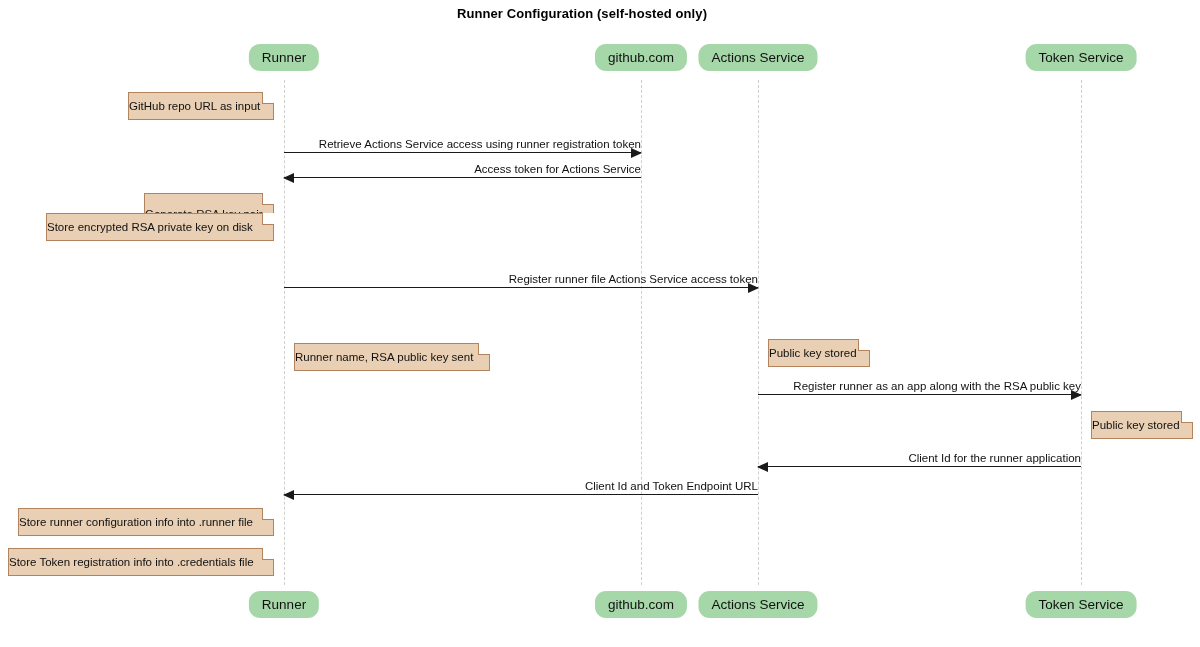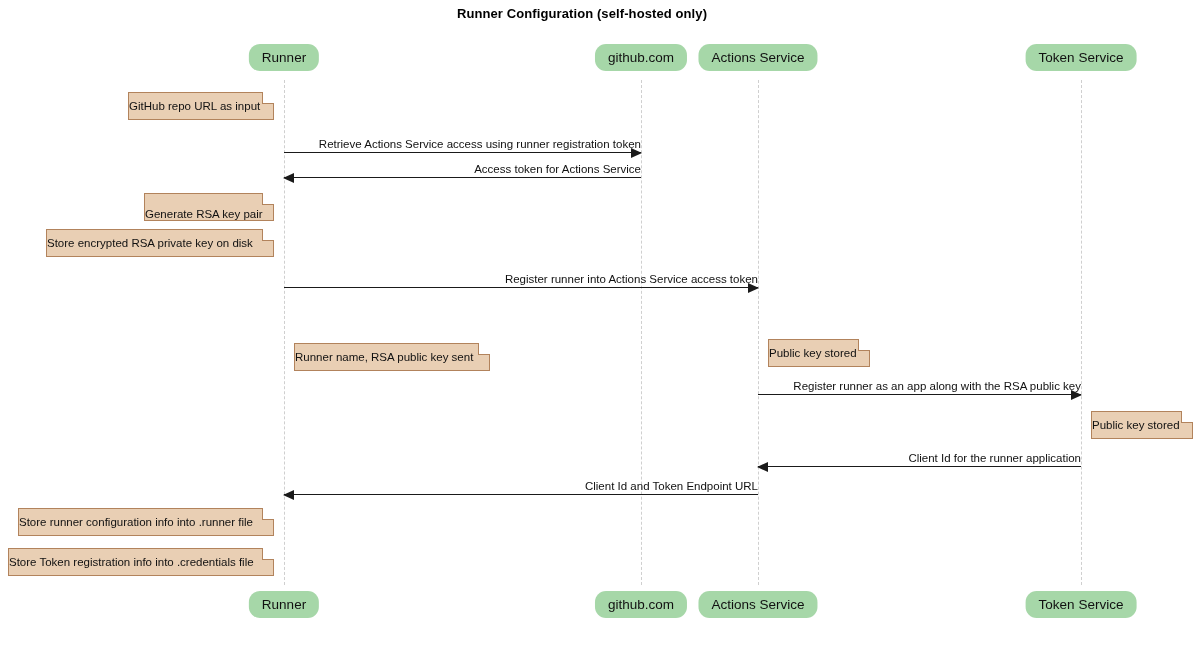--- a/index.html
+++ b/index.html
@@ -153,21 +153,21 @@
       <div class="msg" style="left: 284px; width: 357px; top: 152px;">
         <div class="arrowhead right"></div>
         <div class="msg-label">Retrieve Actions Service access using runner registration token</div>
       </div>
       <div class="msg" style="left: 284px; width: 357px; top: 177px;">
         <div class="arrowhead left"></div>
         <div class="msg-label">Access token for Actions Service</div>
       </div>
       <div class="msg" style="left: 284px; width: 474px; top: 287px;">
         <div class="arrowhead right"></div>
-        <div class="msg-label">Register runner into Actions Service access token</div>
+        <div class="msg-label">Register runner file Actions Service access token</div>
       </div>
       <div class="msg" style="left: 758px; width: 323px; top: 394px;">
         <div class="arrowhead right"></div>
         <div class="msg-label">Register runner as an app along with the RSA public key</div>
       </div>
       <div class="msg" style="left: 758px; width: 323px; top: 466px;">
         <div class="arrowhead left"></div>
         <div class="msg-label">Client Id for the runner application</div>
       </div>
       <div class="msg" style="left: 284px; width: 474px; top: 494px;">
@@ -177,21 +177,21 @@
     </div>
   <div id="notes">
       <div class="note" style="left: 128px; top: 92px; width: 146px;">
         <span>GitHub repo URL as input</span>
         <span class="fold"></span>
       </div>
       <div class="note" style="left: 144px; top: 193px; width: 130px; align-items: flex-end;">
         <span>Generate RSA key pair</span>
         <span class="fold"></span>
       </div>
-      <div class="note" style="left: 46px; top: 229px; width: 228px; align-items: center;">
+      <div class="note" style="left: 46px; top: 213px; width: 228px; align-items: center;">
         <span>Store encrypted RSA private key on disk</span>
         <span class="fold"></span>
       </div>
       <div class="note" style="left: 294px; top: 299px; width: 196px; margin-top: 44px;">
         <span>Runner name, RSA public key sent</span>
         <span class="fold"></span>
       </div>
       <div class="note" style="left: 768px; top: 339px; width: 102px;">
         <span>Public key stored</span>
         <span class="fold"></span>

